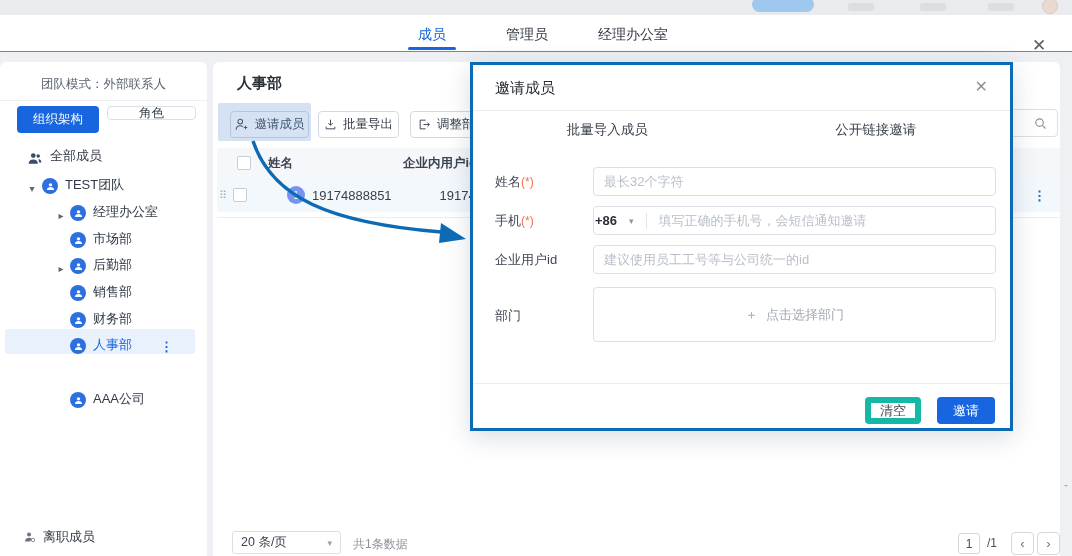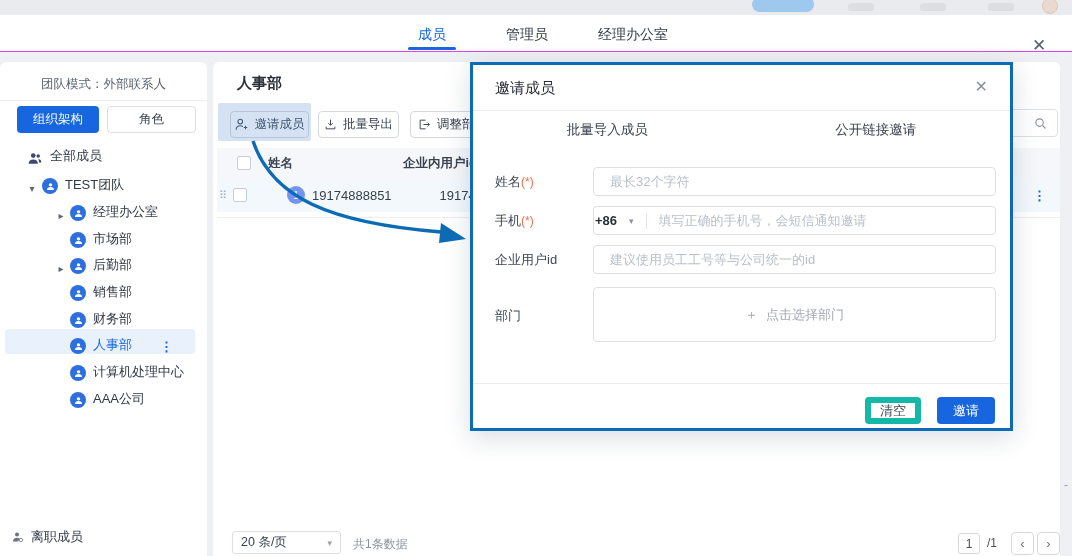--- a/index.html
+++ b/index.html
@@ -19,21 +19,21 @@
   .topclose{left:1032px;top:20px;font-size:17px;color:#5b616b}
   
   .panel{background:#fff;border-radius:6px 6px 0 0}
   .sidebar{left:0;top:62px;width:207px;height:494px}
   .mainpanel{left:213px;top:62px;width:847px;height:494px}
   
   .modelabel{left:0;top:14px;width:100%;text-align:center;font-size:12.5px;color:#5a6270}
   .sdivider{left:0;top:38px;width:207px;height:1px;background:#eceef1}
   .orgbtn{left:17px;top:44px;width:82px;height:27px;background:#1766e0;color:#fff;border-radius:4px;
           font-size:12.5px;display:flex;align-items:center;justify-content:center}
-  .rolebtn{left:107px;top:44px;width:89px;height:27px;background:#fff;color:#3a414c;border:1px solid #dcdfe5;
+  .rolebtn{left:107px;top:44px;width:89px;height:14px;background:#fff;color:#3a414c;border:1px solid #dcdfe5;
            border-radius:4px;font-size:12.5px;display:flex;align-items:center;justify-content:center;box-sizing:border-box}
   .titem{height:25px;display:flex;align-items:flex-end;font-size:13px;color:#303846}
   .titem.active{background:#e9f2fc;border-radius:3px;color:#1766e0}
   .caret{font-size:10px;color:#5f6670;width:12px;text-align:center}
   .davatar{width:16px;height:16px;border-radius:50%;background:#2e6fdf;display:inline-flex;align-items:center;justify-content:center;margin-right:7px}
   .kebab{color:#1766e0;font-size:13px;letter-spacing:0;font-weight:bold}
   .resigned{left:0;top:460px;width:207px;height:30px;display:flex;align-items:center;font-size:13px;color:#303846}
   
   .mtitle{left:24px;top:12px;font-size:15px;font-weight:bold;color:#2b3038}
   .toolbtn{top:49px;height:27px;background:#fff;border:1px solid #d5d9df;border-radius:4px;box-sizing:border-box;
@@ -61,21 +61,21 @@
   .mhead{left:22px;top:14px;font-size:15px;color:#262b33}
   .mclose{right:22px;top:12px;font-size:16px;color:#8b9199}
   .mdiv1{left:0;top:45px;width:537px;height:1px;background:#ecedf0}
   .mtabs{left:0;top:56px;width:537px;display:flex}
   .mtab{flex:1;text-align:center;font-size:13.5px;color:#3a414c;position:relative;height:21px}
   .mtab.active{color:#1766e0}
   .mtab.active::after{content:"";position:absolute;left:50%;transform:translateX(-50%);bottom:-6px;width:72px;height:3px;background:#1766e0;border-radius:2px}
   .flabel{left:22px;font-size:13px;color:#3f4654}
   .req{color:#f0704a;font-size:12px}
   .finput{left:120px;width:403px;height:29px;border:1px solid #dcdfe6;border-radius:4px;box-sizing:border-box;
-          font-size:13px;color:#15803d;padding:0 16px;outline:none;font-family:"Liberation Sans",sans-serif;background:#fff}
+          font-size:13px;color:#15803d;padding:0 10px;outline:none;font-family:"Liberation Sans",sans-serif;background:#fff}
   .finput::placeholder{color:#b9bfc9}
   .phonegrp{left:120px;width:403px;height:29px;border:1px solid #dcdfe6;border-radius:4px;box-sizing:border-box;display:flex;align-items:center;background:#fff}
   .cc{font-size:13px;color:#2b3038;font-weight:bold;margin-left:1px}
   .ccaret{font-size:9px;color:#8d939c;margin-left:12px}
   .vdiv{width:1px;height:16px;background:#e3e6ea;margin:0 12px}
   .phoneinput{border:none;flex:1;font-size:13px;outline:none;font-family:"Liberation Sans",sans-serif;color:#333;background:transparent;padding:0}
   .phoneinput::placeholder{color:#b9bfc9}
   .deptbox{left:120px;top:222px;width:403px;height:55px;border:1px solid #dcdfe6;border-radius:4px;box-sizing:border-box;
            display:flex;align-items:center;justify-content:center;gap:8px;font-size:13px;color:#a2a8b3;background:#fff}
   .mdiv2{left:0;top:318px;width:537px;height:1px;background:#ecedf0}
@@ -188,41 +188,32 @@
     <span class="davatar">
       <svg width="9" height="9" viewBox="0 0 24 24" fill="#fff">
           <circle cx="12" cy="7.5" r="4.5"></circle>
           <path d="M2.5 21c0-5 4.5-7.5 9.5-7.5s9.5 2.5 9.5 7.5z"></path>
         </svg>
     </span>
     <span>人事部</span>
     <span class="kebab" style="margin-left:28px">⋮</span>
   </div>
 
-  <div class="abs titem" style="left:70px;top:294px">
-    <span class="davatar">
-      <svg width="9" height="9" viewBox="0 0 24 24" fill="#fff">
-          <circle cx="12" cy="7.5" r="4.5"></circle>
-          <path d="M2.5 21c0-5 4.5-7.5 9.5-7.5s9.5 2.5 9.5 7.5z"></path>
-        </svg>
-    </span>
-    <span>计算机处理中心</span>
-  </div>
 
   <div class="abs titem" style="left:70px;top:321px">
     <span class="davatar">
       <svg width="9" height="9" viewBox="0 0 24 24" fill="#fff">
           <circle cx="12" cy="7.5" r="4.5"></circle>
           <path d="M2.5 21c0-5 4.5-7.5 9.5-7.5s9.5 2.5 9.5 7.5z"></path>
         </svg>
     </span>
     <span>AAA公司</span>
   </div>
 
-  <div class="abs resigned" style="padding-left:12px;box-sizing:border-box">
+  <div class="abs resigned" style="padding-left:24px;box-sizing:border-box">
     <span style="margin-right:7px;display:inline-flex">
       <svg width="12" height="12" viewBox="0 0 24 24" fill="#6b7280">
           <circle cx="10" cy="7" r="4"></circle>
           <path d="M2 21c0-5 3.8-7.5 8-7.5 2 0 3.8.5 5.2 1.5l-3 6z"></path>
           <circle cx="18" cy="18" r="3.4" fill="none" stroke="#6b7280" stroke-width="1.6"></circle>
         </svg>
     </span>
     <span>离职成员</span>
   </div>
 </div>

